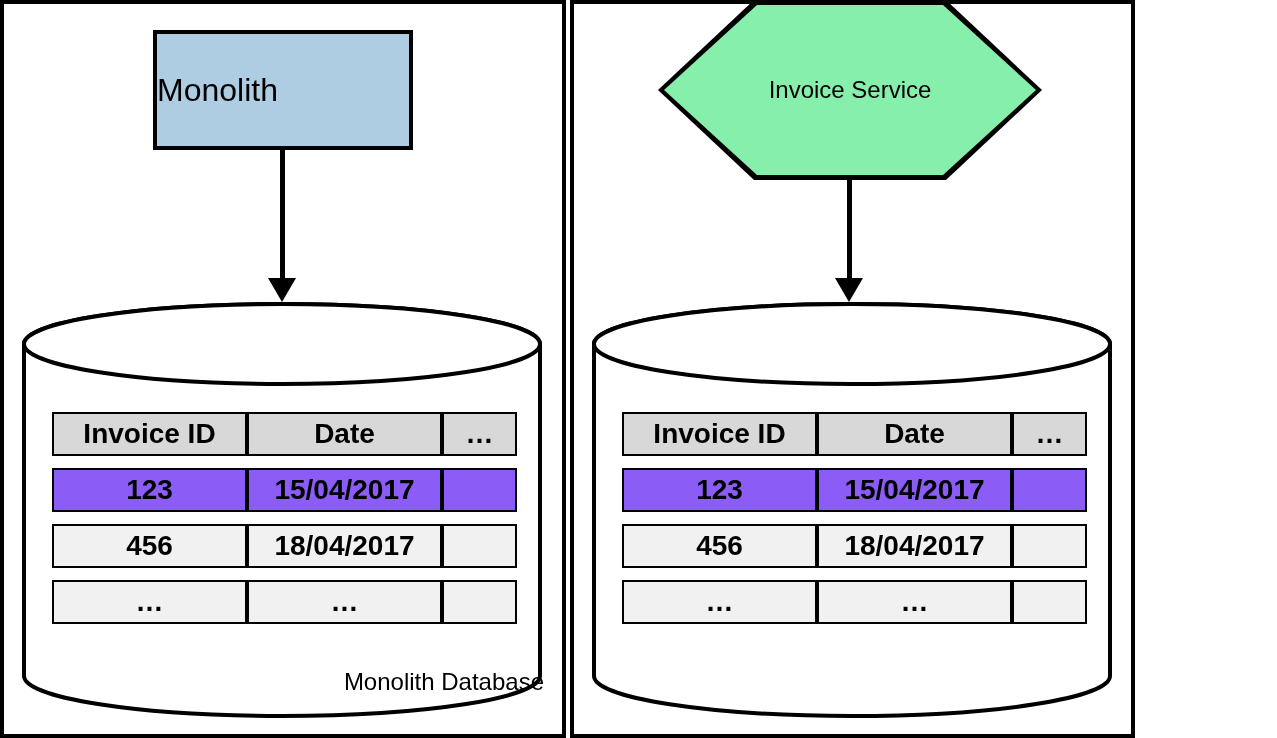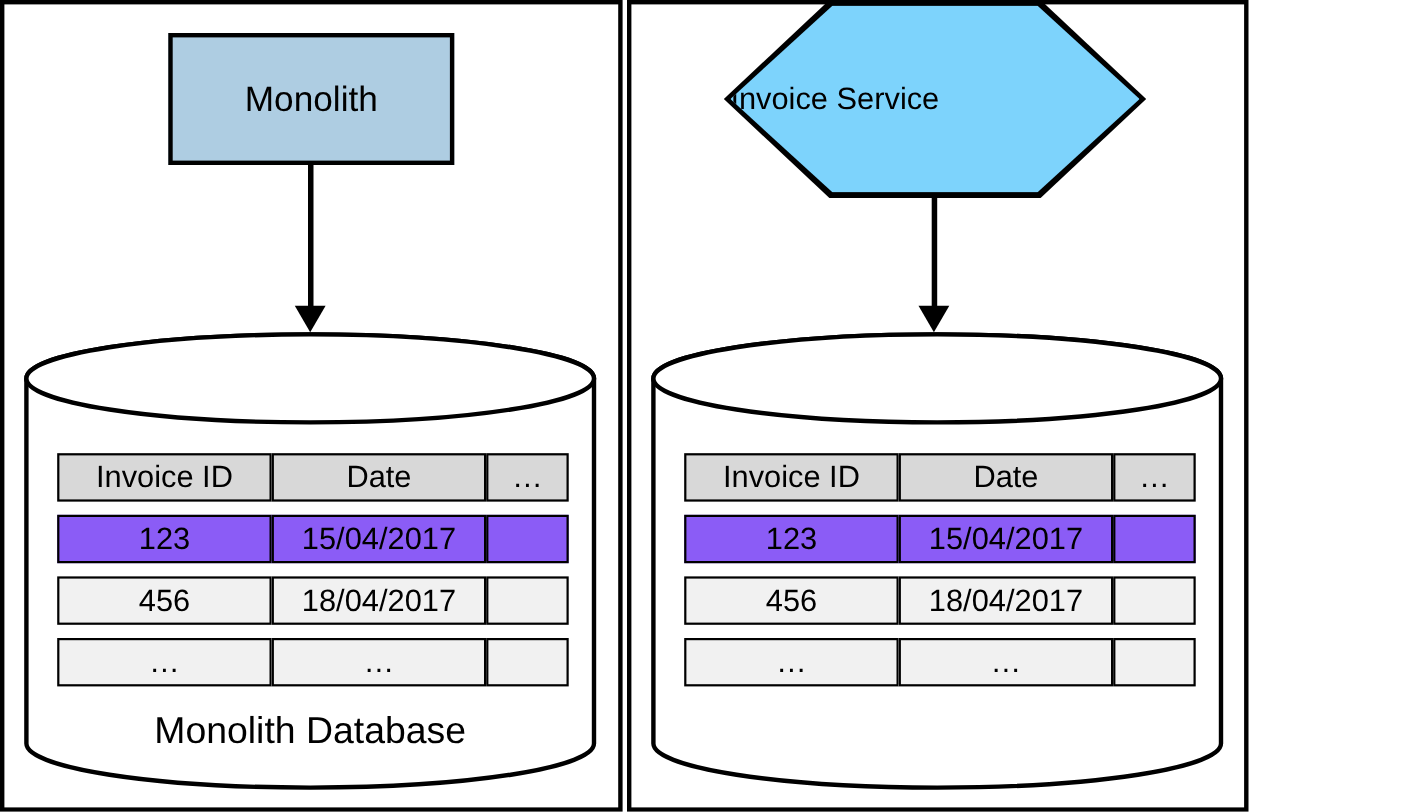--- a/index.html
+++ b/index.html
@@ -14,57 +14,56 @@
       position: absolute;
       border: 4px solid #000;
       background: #fff;
     }
     .monolith {
       position: absolute;
       background: #aecde2;
       border: 4px solid #000;
       display: flex;
       align-items: center;
-      justify-content: center;
       font-size: 32px;
     }
     .hexagon {
       position: absolute;
-      background: #7dd3fc;
+      background: #86efac;
       clip-path: polygon(25% 0%, 75% 0%, 100% 50%, 75% 100%, 25% 100%, 0% 50%);
       display: flex;
       align-items: center;
-      justify-content: flex-start;
-      font-size: 28px;
+      justify-content: center;
+      font-size: 24px;
     }
     .hex-border {
       position: absolute;
       background: #000;
       clip-path: polygon(25% 0%, 75% 0%, 100% 50%, 75% 100%, 25% 100%, 0% 50%);
     }
     .cylinder {
       position: absolute;
     }
     .cyl-svg { display: block; }
     .cyl-label {
       position: absolute;
       width: 100%;
-      text-align: center;
-      font-size: 34px;
-      bottom: 36px;
+      text-align: right;
+      font-size: 24px;
+      bottom: 24px;
     }
     .tbl {
       position: absolute;
       border-collapse: separate;
       border-spacing: 0 12px;
     }
     .tbl td, .tbl th {
       border: 2px solid #000;
       font-size: 28px;
-      font-weight: 400;
+      font-weight: 700;
       text-align: center;
       padding: 4px 10px;
     }
     .tbl th { background: #d8d8d8; }
     .tbl td.data { background: #f1f1f1; margin-left: 11px; }
     .tbl td.dark { background: #8b5cf6; }
     .col-id { width: 195px; }
     .col-date { width: 195px; }
     .col-more { width: 75px; }
     .arrow-line {

